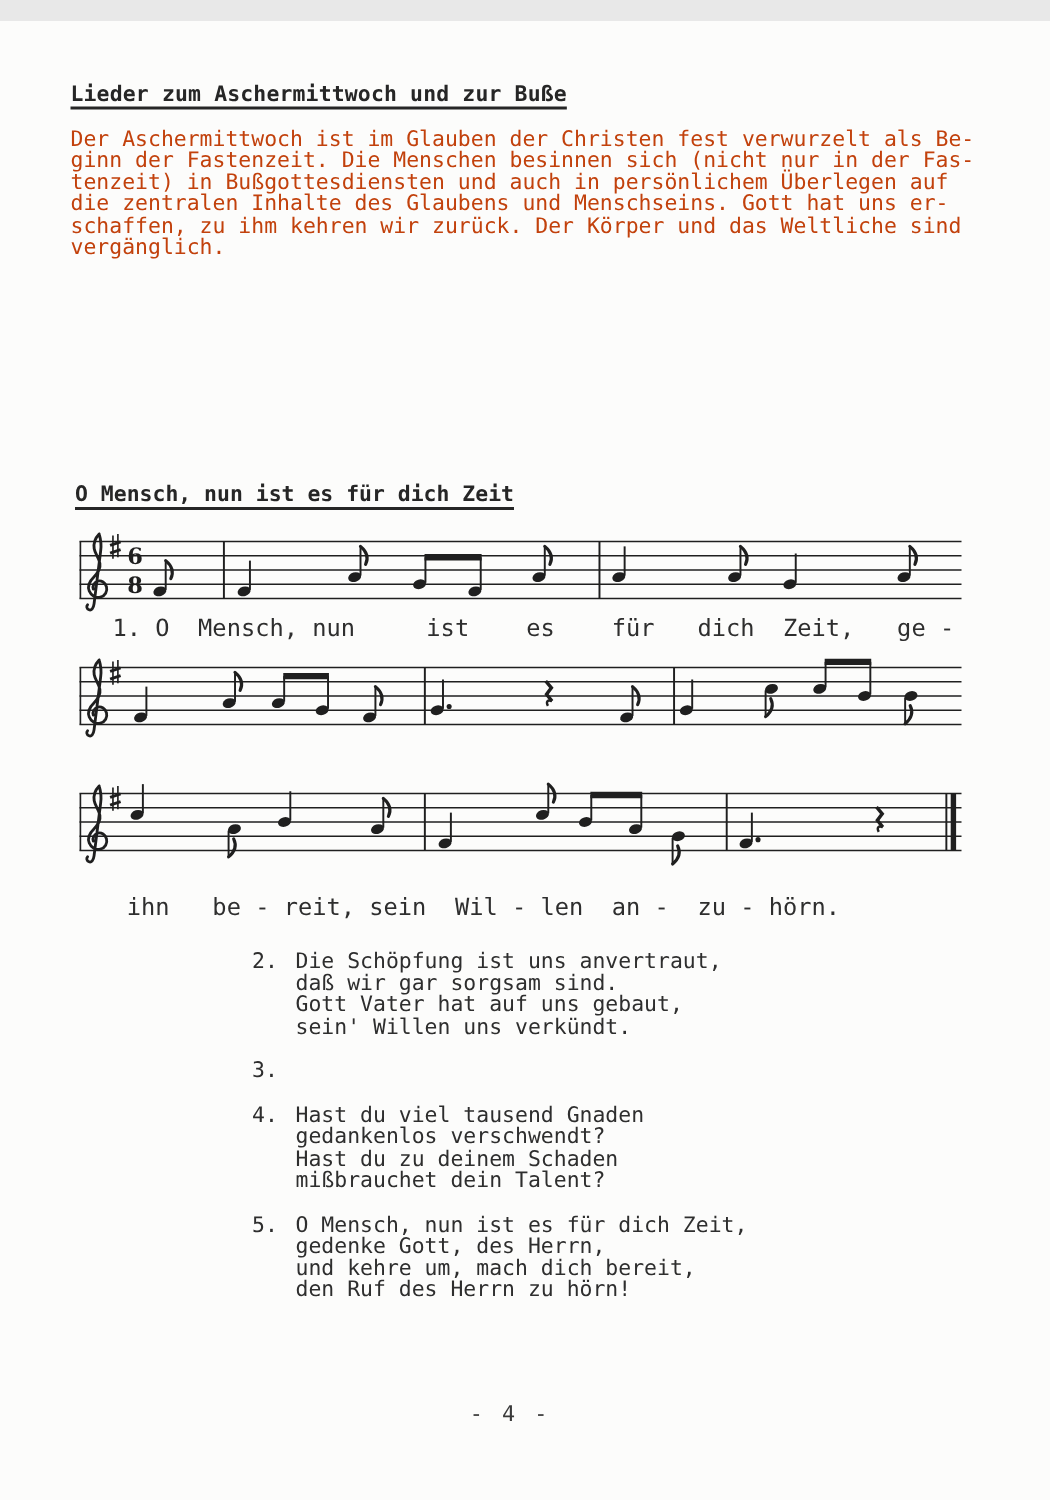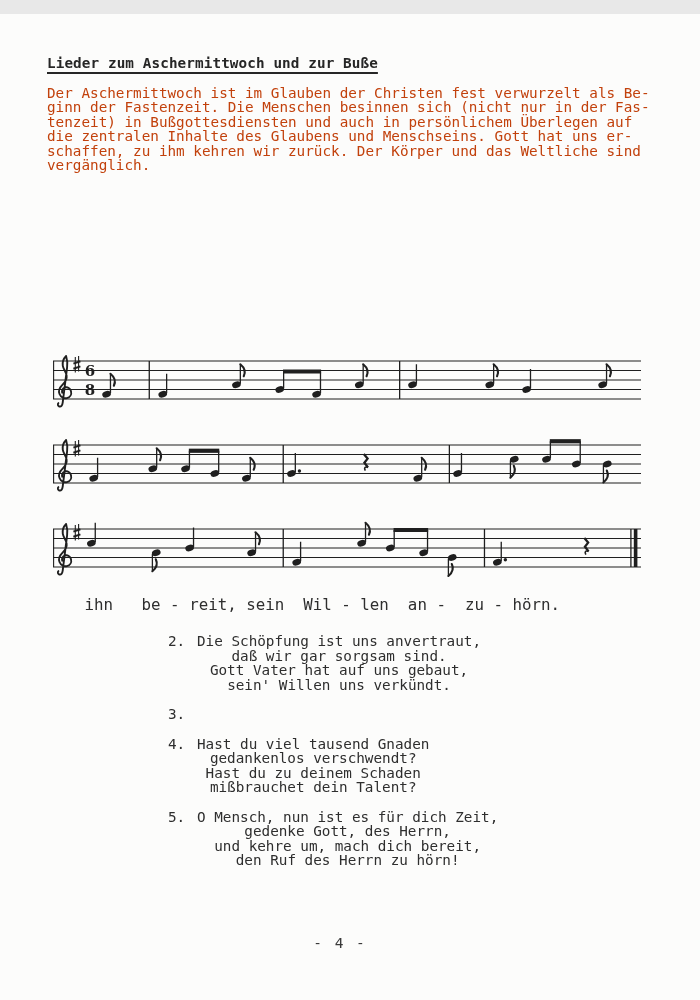--- a/index.html
+++ b/index.html
@@ -30,41 +30,42 @@
   #staff2{top:509px;}
   .lyric{
     position:absolute;left:75px;font-size:15.8px;white-space:pre;color:#2e2e2e;
   }
   #lyric0{top:395px;}
   #lyric1{top:480px;}
   #lyric2{top:581px;}
   .verses{position:absolute;left:168px;top:620px;}
   .verse{display:flex;margin-bottom:15px;}
   .verse-num{width:29px;font-size:14.3px;line-height:14.5px;color:#2e2e2e;}
-  .verse-text{font-size:14.3px;line-height:14.5px;white-space:pre;color:#2e2e2e;text-align:center;}
+  .verse-text{font-size:14.3px;line-height:14.5px;white-space:pre;color:#2e2e2e;}
   .pagenum{
     position:absolute;left:0;right:20px;top:921px;text-align:center;
     font-size:14.5px;color:#3a3a3a;letter-spacing:2px;white-space:pre;
   }
   .scan-edge{position:absolute;left:120px;bottom:1px;width:500px;height:2px;background:#ebebe8;}
 </style>
 </head>
 <body>
 
 <div class="page">
 
   <h1 class="doc-title">Lieder zum Aschermittwoch und zur Buße</h1>
 
   <div class="intro">Der Aschermittwoch ist im Glauben der Christen fest verwurzelt als Be-
 ginn der Fastenzeit. Die Menschen besinnen sich (nicht nur in der Fas-
 tenzeit) in Bußgottesdiensten und auch in persönlichem Überlegen auf
 die zentralen Inhalte des Glaubens und Menschseins. Gott hat uns er-
 schaffen, zu ihm kehren wir zurück. Der Körper und das Weltliche sind
 vergänglich.</div>
 
+  <h2 class="song-title">O Mensch, nun ist es für dich Zeit</h2>
 
   <svg id="staff0" class="staff-svg" viewBox="0 0 588 64">
       <g stroke="#1f1f1f" stroke-width="1.1">
         <line x1="0" y1="6" x2="588" y2="6"></line>
         <line x1="0" y1="15.5" x2="588" y2="15.5"></line>
         <line x1="0" y1="25" x2="588" y2="25"></line>
         <line x1="0" y1="34.5" x2="588" y2="34.5"></line>
         <line x1="0" y1="44" x2="588" y2="44"></line>
         <line x1="0.6" y1="6" x2="0.6" y2="44"></line>
       </g>
@@ -119,20 +120,21 @@
       <g fill="#1f1f1f" stroke="#1f1f1f">
         <ellipse cx="473.595" cy="34.5" rx="4.4" ry="3.2" stroke="none" transform="rotate(-16 473.595 34.5)"></ellipse>
         <line x1="477.495" y1="33.5" x2="477.495" y2="14" stroke-width="1.3"></line>
       </g>
       <g fill="#1f1f1f" stroke="#1f1f1f">
         <ellipse cx="549.645" cy="29.75" rx="4.4" ry="3.2" stroke="none" transform="rotate(-16 549.645 29.75)"></ellipse>
         <line x1="553.545" y1="28.75" x2="553.545" y2="9.25" stroke-width="1.3"></line>
         <path d="M553.545 9.25 C 557.745 12.75, 559.3449999999999 16.25, 556.9449999999999 21.25" fill="none" stroke-width="2.1" stroke-linecap="round"></path>
       </g>
     </svg>
+  <div id="lyric0" class="lyric">1. O  Mensch, nun     ist    es    für   dich  Zeit,   ge -</div>
 
   <svg id="staff1" class="staff-svg" viewBox="0 0 588 64">
       <g stroke="#1f1f1f" stroke-width="1.1">
         <line x1="0" y1="6" x2="588" y2="6"></line>
         <line x1="0" y1="15.5" x2="588" y2="15.5"></line>
         <line x1="0" y1="25" x2="588" y2="25"></line>
         <line x1="0" y1="34.5" x2="588" y2="34.5"></line>
         <line x1="0" y1="44" x2="588" y2="44"></line>
         <line x1="0.6" y1="6" x2="0.6" y2="44"></line>
       </g>

